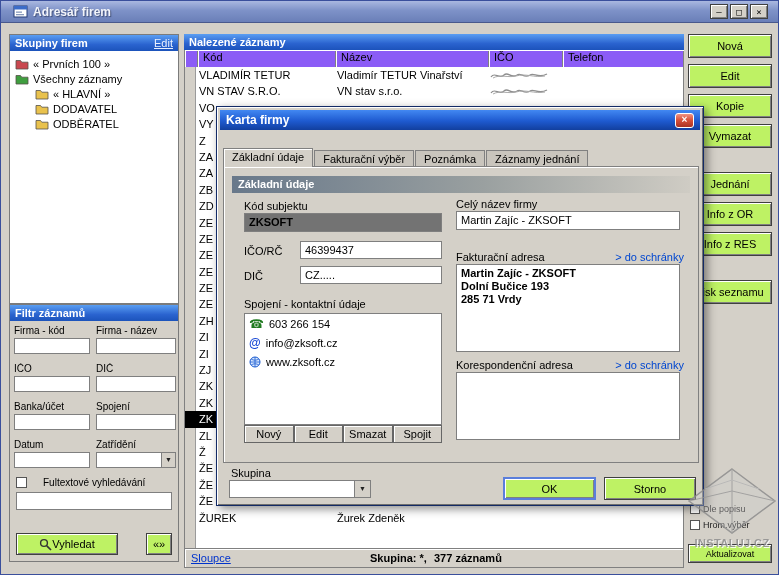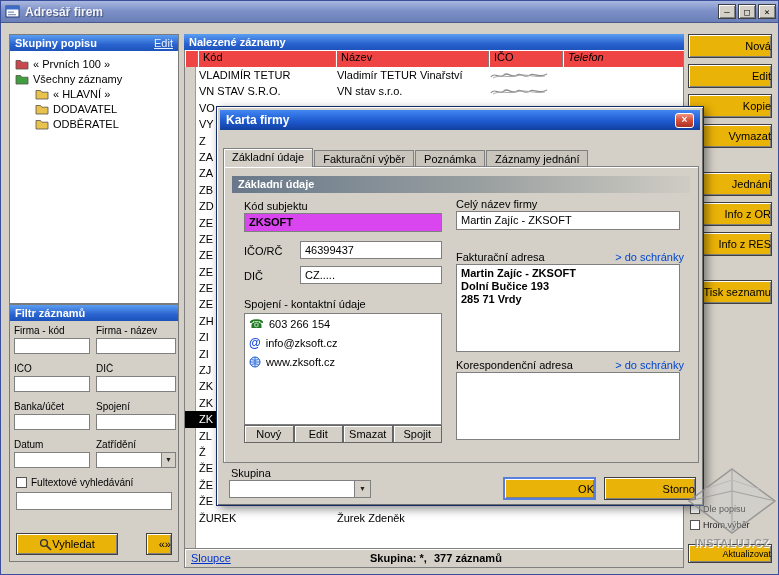--- a/index.html
+++ b/index.html
@@ -3,56 +3,56 @@
 <meta charset="utf-8">
 <style>
   *{box-sizing:border-box;margin:0;padding:0}
   html,body{width:779px;height:575px}
   body{font-family:"Liberation Sans",sans-serif;font-size:11px;color:#000;background:#d4d0c8;position:relative;overflow:hidden;border:1px solid #3a4f9c}
 
   
   .titlebar{position:absolute;left:0;top:0;width:779px;height:22px;
     background:linear-gradient(180deg,#aab8e0 0%,#7e92c8 45%,#68130000;);
     background:linear-gradient(180deg,#aab8e0 0%,#7e92c8 45%,#6a7fb8 100%);
-    display:flex;align-items:center;padding:0 4px;border-bottom:1px solid #49598c}
+    display:flex;align-items:center;padding:0 12px;border-bottom:1px solid #49598c}
   .titlebar .wtitle{color:#f2f4fa;font-weight:bold;font-size:12px;margin-left:5px;flex:1;text-shadow:1px 1px 1px rgba(20,30,60,.55)}
   .winbtn{width:18px;height:15px;margin-left:2px;background:#d4d0c8;border:1px solid #404040;
     box-shadow:inset 1px 1px 0 #fff,inset -1px -1px 0 #808080;font-size:9px;line-height:12px;text-align:center;
     font-family:"DejaVu Sans Mono",monospace;padding:0}
 
   
   .phead{height:16px;background:linear-gradient(180deg,#5a9ef2 0%,#2a63cf 60%,#1c53bb 100%);
     color:#fff;font-weight:bold;display:flex;align-items:center;padding:0 5px;font-size:11px}
   .phead .hlink{margin-left:auto;color:#eaf1ff;text-decoration:underline;font-weight:normal}
-  .btn{background:#eab308;border:1px solid #404040;box-shadow:inset 1px 1px 0 #fff,inset -1px -1px 0 #808080;
-    font-family:inherit;font-size:11px;color:#000;text-align:right;padding:0}
+  .btn{background:#bef264;border:1px solid #404040;box-shadow:inset 1px 1px 0 #fff,inset -1px -1px 0 #808080;
+    font-family:inherit;font-size:11px;color:#000;text-align:center;padding:0}
 
   
   .left-groups{position:absolute;left:8px;top:33px;width:170px;height:270px;border:1px solid #7b7b7b;background:#fff}
   #tree{padding-top:5px}
   .titem{height:15px;display:flex;align-items:center;gap:4px;white-space:nowrap;font-size:11px}
   .titem svg{flex:0 0 auto}
 
   
   .left-filter{position:absolute;left:8px;top:303px;width:170px;height:258px;border:1px solid #7b7b7b;background:#d4d0c8}
   #filter-fields{position:absolute;left:4px;top:20px;width:162px;display:grid;grid-template-columns:76px 80px;column-gap:6px;row-gap:9px}
   .flabel{font-size:10px;height:11px;white-space:nowrap;overflow:hidden;margin-bottom:2px}
   .finput{height:16px;background:#fff;border:1px solid #7f7f7f;position:relative;font-size:10px;padding:1px 2px}
   .finput .arrow{position:absolute;right:0;top:0;width:14px;height:14px;background:#d4d0c8;border-left:1px solid #7f7f7f;
     font-size:7px;text-align:center;line-height:14px;color:#222}
-  .fulltext{position:absolute;left:6px;top:172px;display:flex;align-items:center;gap:4px;font-size:10px;white-space:nowrap}
+  .fulltext{position:absolute;left:6px;top:172px;display:flex;align-items:center;gap:16px;font-size:10px;white-space:nowrap}
   .cbox{width:11px;height:11px;background:#fff;border:1px solid #555;display:inline-block;flex:0 0 auto}
   .ft-input{position:absolute;left:6px;top:187px;width:156px;height:18px;background:#fff;border:1px solid #7f7f7f}
   .search-btn{position:absolute;left:6px;top:228px;width:102px;height:22px;display:flex;align-items:center;justify-content:center;}
   .collapse-btn{position:absolute;right:6px;top:228px;width:26px;height:22px;line-height:20px}
 
   
   .records-head{position:absolute;left:183px;top:33px;width:500px}
   #colhdr{position:absolute;left:183px;top:49px;width:500px;height:17px;display:flex;background:#d4d0c8;border-left:1px solid #808080}
-  .hcell{height:32px;background:#ef4444;box-shadow:inset 1px 1px 0 #fff,inset -1px -1px 0 #808080;padding:1px 5px;white-space:nowrap;overflow:hidden}
+  .hcell{height:32px;background:#8b5cf6;box-shadow:inset 1px 1px 0 #fff,inset -1px -1px 0 #808080;padding:1px 5px;white-space:nowrap;overflow:hidden}
   .hcell.blank{width:13px;padding:0}
   .rows-area{position:absolute;left:183px;top:66px;width:500px;height:481px;background:#fff;border-left:1px solid #808080;border-right:1px solid #808080;overflow:hidden}
   .gutter{position:absolute;left:0;top:0;width:11px;height:100%;background:#d4d0c8;border-right:1px solid #9a9a9a}
   #rowarrow{position:absolute;left:1px;top:-99px;font-size:9px;color:#000;z-index:2}
   #rows{position:absolute;left:0;top:0;width:100%}
   .trow{display:flex;height:16.4px;line-height:16px;padding-left:14px;white-space:nowrap}
   .trow .c0{width:138px;overflow:hidden}
   .trow .c1{width:153px;overflow:hidden}
   .trow .c2{width:74px;overflow:hidden}
   .trow .c3{flex:1}
@@ -80,21 +80,21 @@
     border:1px solid #fff;border-radius:3px;color:#fff;font-size:10px;line-height:12px;text-align:center;font-weight:bold;padding:0}
   #tabs{position:absolute;left:6px;top:41px;display:flex;align-items:flex-end;height:19px}
   .tab{padding:2px 8px;height:17px;background:#c9c5bd;border:1px solid #808080;border-bottom:none;margin-right:1px;white-space:nowrap}
   .tab.active{background:#d4d0c8;height:19px;box-shadow:inset 1px 1px 0 #fff;position:relative;z-index:2}
   .tabpanel{position:absolute;left:6px;top:59px;width:476px;height:297px;background:#d4d0c8;
     border:1px solid #808080;box-shadow:inset 1px 1px 0 #fff}
   .secbar{position:absolute;left:8px;top:9px;width:458px;height:17px;
     background:linear-gradient(90deg,#68788a 0%,#9aa0a0 55%,#cfccc4 100%);color:#fff;font-weight:bold;padding:2px 6px}
   .dlbl{position:absolute;font-size:11px;white-space:nowrap}
   .dfield{position:absolute;background:#fff;border:1px solid #7f7f7f;padding:2px 4px;font-size:11px;overflow:hidden;white-space:nowrap}
-  .dfield.green{background:#d946ef;font-weight:bold}
+  .dfield.green{background:#737373;font-weight:bold}
   .listbox{position:absolute;left:20px;top:146px;width:198px;height:112px;background:#fff;border:1px solid #7f7f7f}
   .citem{height:19px;display:flex;align-items:center;gap:5px;padding:0 4px;white-space:nowrap}
   .ic-phone{color:#1f7a1f;font-size:12px}
   .ic-mail{color:#1a4ad6;font-weight:bold;font-size:12px}
   #contact-btns{position:absolute;left:20px;top:258px;width:198px;display:flex}
   .cbtn{flex:1;height:18px;background:#d4d0c8;border:1px solid #666;box-shadow:inset 1px 1px 0 #fff;font-size:11px;font-family:inherit;padding:0}
   .clip{position:absolute;color:#0046d0;font-size:11px;white-space:nowrap}
   .addr{white-space:pre-line;font-weight:bold;line-height:13px}
   .combo-arrow{position:absolute;right:0;top:0;width:16px;height:16px;background:#d4d0c8;border-left:1px solid #7f7f7f;
     font-size:7px;line-height:16px;text-align:center;color:#222}
@@ -116,21 +116,21 @@
       <rect x="3" y="9" width="8" height="1.3" fill="#8899bb"></rect>
     </svg>
   <span class="wtitle">Adresář firem</span>
   <button class="winbtn">–</button>
   <button class="winbtn">□</button>
   <button class="winbtn">×</button>
 </div>
 
 <div class="left-groups">
   <div class="phead">
-    <span>Skupiny popisu</span>
+    <span>Skupiny firem</span>
     <span class="hlink">Edit</span>
   </div>
   <div id="tree">
       <div class="titem" style="padding-left: 5px;">
         <svg width="14" height="12" viewBox="0 0 14 12">
           <path d="M1 2.5 L5.5 2.5 L6.8 4.2 L13 4.2 L13 11 L1 11 Z" fill="#c9484f" stroke="#55524a" stroke-width="0.8"></path>
         </svg>
         <span>« Prvních 100 »</span>
       </div>
       <div class="titem" style="padding-left: 5px;">
@@ -216,21 +216,21 @@
 </div>
 
 <div class="records-head phead">
   <span>Nalezené záznamy</span>
 </div>
 <div id="colhdr">
     <span class="hcell blank"></span>
     <span class="hcell" style="width: 138px;">Kód</span>
     <span class="hcell" style="width: 153px;">Název</span>
     <span class="hcell" style="width: 74px;">IČO</span>
-    <span class="hcell" style="width: 121px; font-style: italic;">Telefon</span>
+    <span class="hcell" style="width: 121px;">Telefon</span>
   </div>
 <div class="rows-area">
   <div class="gutter">
     <span id="rowarrow" style="top: 346.4px;">►</span>
   </div>
   <div id="rows">
       <div class="trow">
         <span class="c0">VLADIMÍR TETUR</span>
         <span class="c1">Vladimír TETUR Vinařství</span>
         <span class="c2"><svg width="58" height="12" viewBox="0 0 58 12" style="margin-top:2px">

